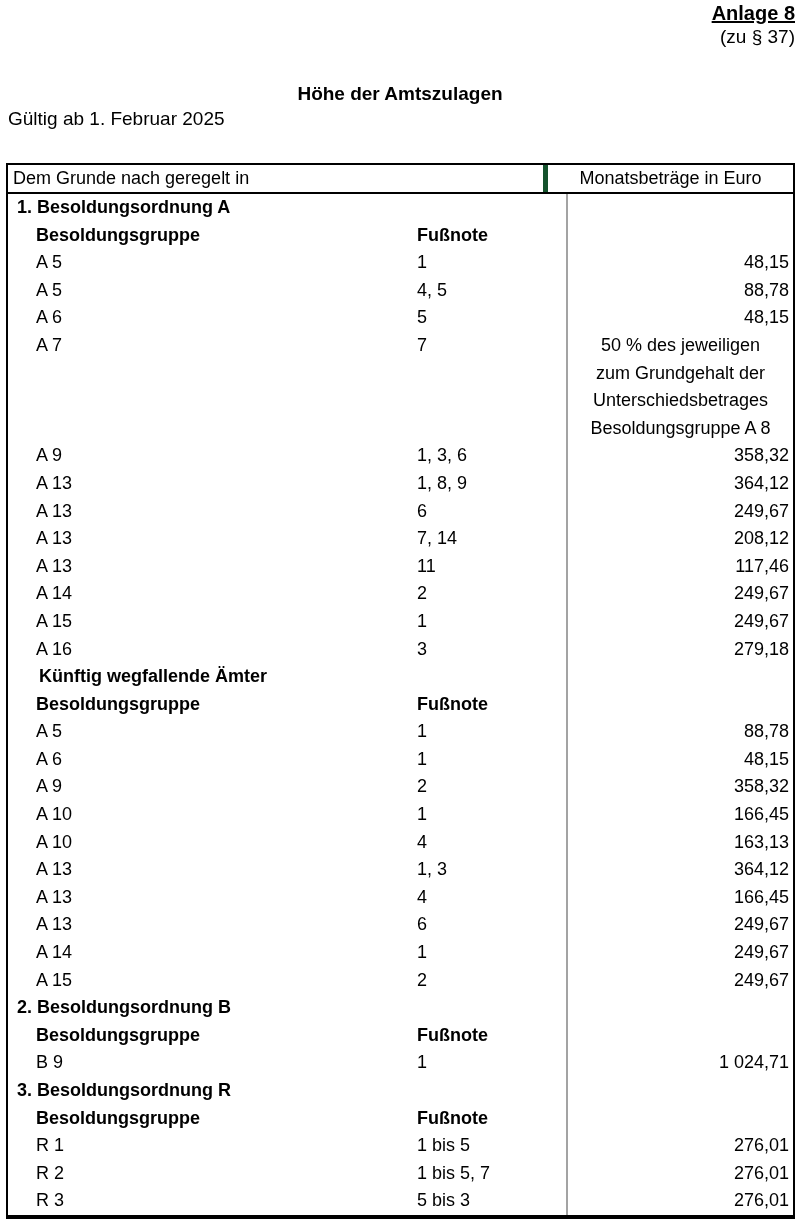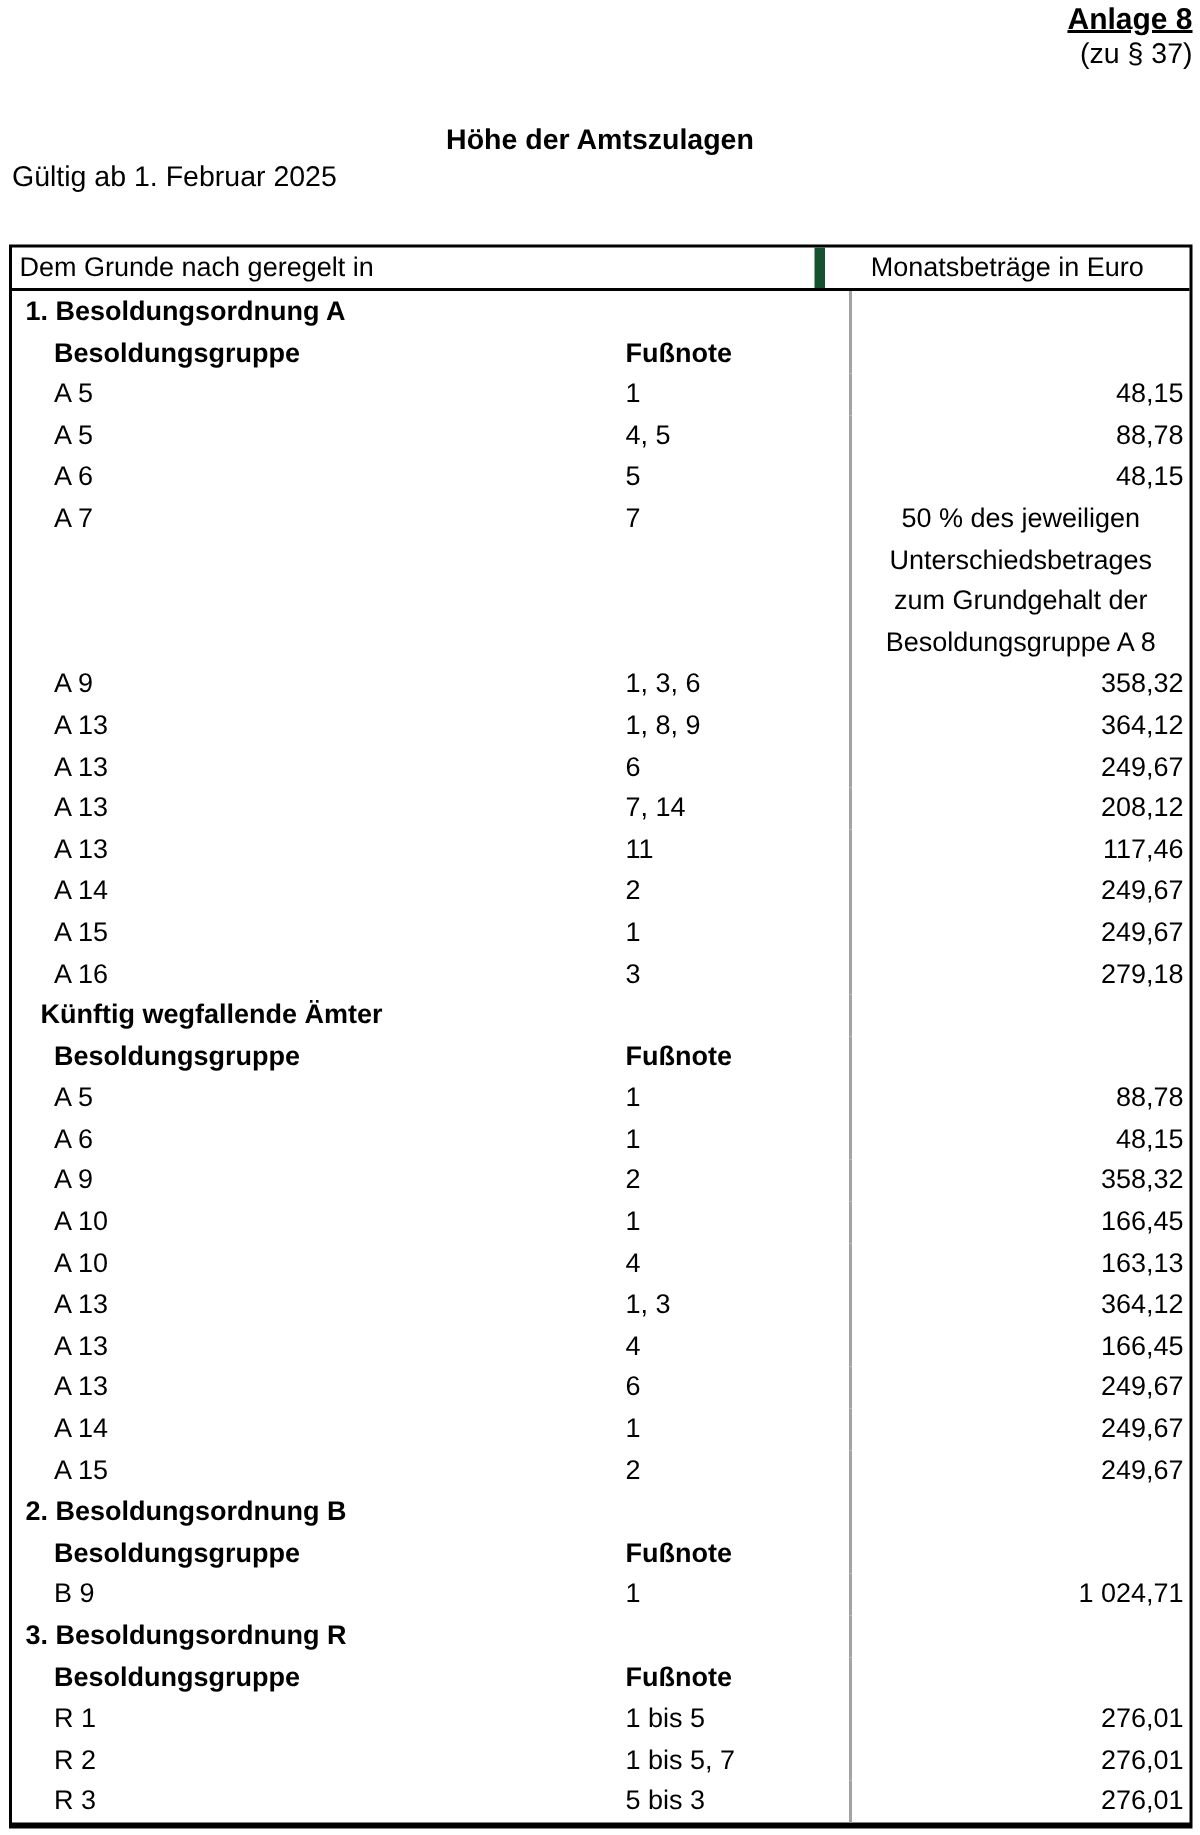--- a/index.html
+++ b/index.html
@@ -14,27 +14,27 @@
   .annex-ref{font-size:19px;}
   .doc-title{position:absolute;top:83px;left:0;width:100%;text-align:center;font-weight:bold;font-size:19px;}
   .valid-from{position:absolute;top:108px;left:8px;font-size:19px;}
 
   .tbl{
     position:absolute;top:163px;left:6px;width:789px;box-sizing:border-box;
     border:2px solid #000;border-bottom-width:4px;background:#fff;
   }
   .tbl-header{display:flex;height:27px;border-bottom:2px solid #000;}
   .th-left{width:494px;box-sizing:border-box;padding-left:5px;display:flex;align-items:center;}
-  .th-right{flex:1;border-left:7px solid #14532d;display:flex;align-items:center;justify-content:center;margin-left:41px;}
+  .th-right{flex:1;border-left:5px solid #14532d;display:flex;align-items:center;justify-content:center;margin-left:41px;}
 
   .row{display:flex;line-height:27.6px;}
   .cell-left{width:558px;box-sizing:border-box;position:relative;}
   .g{display:inline-block;padding-left:28px;white-space:pre;}
   .row.section .g{padding-left:9px;font-weight:bold;}
-  .row.subsection .g{padding-left:19px;font-weight:bold;}
+  .row.subsection .g{padding-left:31px;font-weight:bold;}
   .row.colhead .g{font-weight:bold;}
   .f{position:absolute;left:409px;top:0;white-space:pre;}
   .row.colhead .f{font-weight:bold;}
   .cell-right{flex:1;border-left:2px solid #a3a3a3;text-align:right;padding-right:4px;box-sizing:border-box;}
   .cell-right.center{text-align:center;padding-right:0;}
 </style>
 </head>
 <body>
 
 <div class="annex-block">
@@ -68,22 +68,22 @@
         <div class="cell-right">88,78</div>
       </div>
       <div class="row data">
         <div class="cell-left"><span class="g">A 6</span><span class="f">5</span></div>
         <div class="cell-right">48,15</div>
       </div>
       <div class="row data">
         <div class="cell-left"><span class="g">A 7</span><span class="f">7</span></div>
         <div class="cell-right center">
           <div>50 % des jeweiligen</div>
+          <div>zum Grundgehalt der</div>
           <div>Unterschiedsbetrages</div>
-          <div>zum Grundgehalt der</div>
           <div>Besoldungsgruppe A 8</div>
         </div>
       </div>
       <div class="row data">
         <div class="cell-left"><span class="g">A 9</span><span class="f">1, 3, 6</span></div>
         <div class="cell-right">358,32</div>
       </div>
       <div class="row data">
         <div class="cell-left"><span class="g">A 13</span><span class="f">1, 8, 9</span></div>
         <div class="cell-right">364,12</div>

